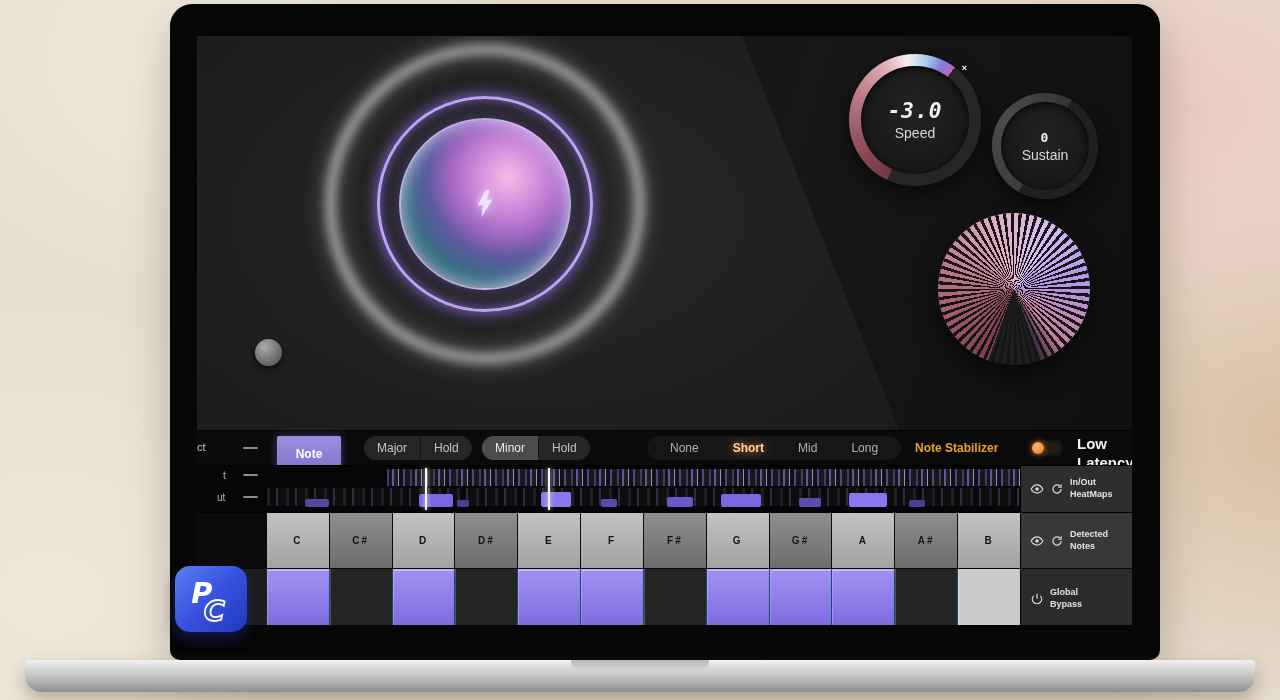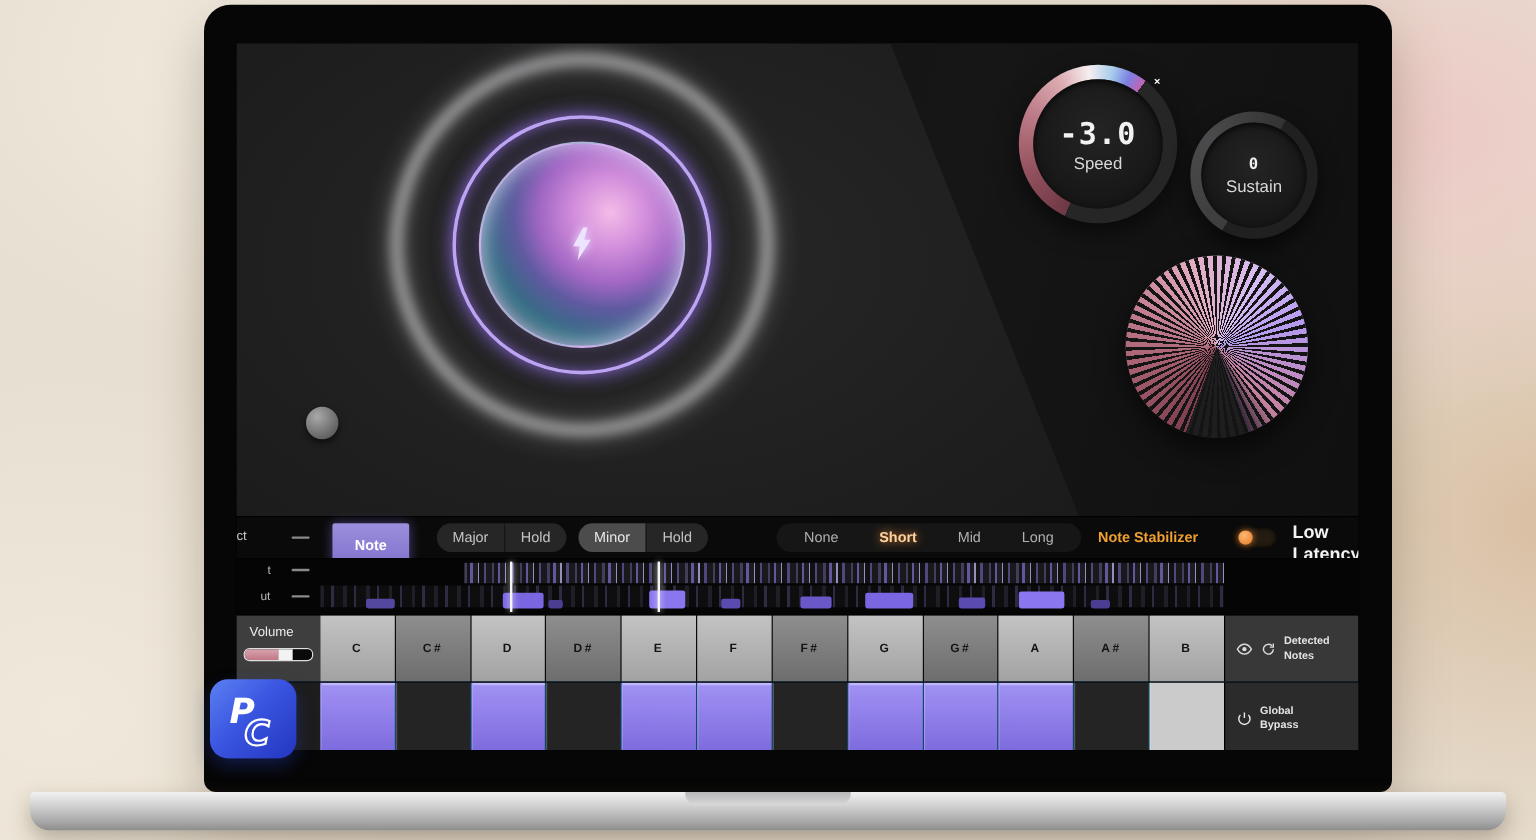--- a/index.html
+++ b/index.html
@@ -62,21 +62,21 @@
     background:radial-gradient(circle at 50% 40%, #242424, #161616 75%);
     box-shadow:inset 0 2px 6px rgba(0,0,0,0.8);}
   .knob-value{font-family:"DejaVu Sans Mono",monospace;font-weight:bold;color:#f2f2f2;letter-spacing:1px;}
   .knob-label{font-size:14px;color:#d8d8d8;margin-top:2px;}
   .knob-speed{left:652px;top:18px;width:132px;height:132px;background:#141414;
     box-shadow:0 8px 20px rgba(0,0,0,0.55);}
   .knob-speed .ring{background:conic-gradient(from 205deg,
     #6e3844 0deg,#95525f 45deg,#bd7c88 90deg,#ddadb2 125deg,#f6eef0 148deg,
     #a8cdeb 166deg,#7d80e2 180deg,#c263b4 192deg,#262626 192deg 360deg);}
   .knob-speed .inner{inset:12px;}
-  .knob-speed .knob-value{font-size:25px;}
+  .knob-speed .knob-value{font-size:21px;font-style:italic;}
   .marker{position:absolute;right:14px;top:9px;color:#fff;font-size:9px;font-weight:bold;}
   .knob-sustain{left:795px;top:57px;width:106px;height:106px;background:#131313;
     box-shadow:0 8px 18px rgba(0,0,0,0.6);}
   .knob-sustain .ring{background:conic-gradient(from 210deg,
     #3d3d3d 0deg,#4b4b4d 100deg,#333333 180deg,#202020 180deg 360deg);}
   .knob-sustain .inner{inset:9px;}
   .knob-sustain .knob-value{font-size:13px;}
   .knob-amount{left:741px;top:177px;width:152px;height:152px;background:#141414;
     box-shadow:0 10px 24px rgba(0,0,0,0.6);}
   .knob-amount .ring{background:conic-gradient(from 200deg,
@@ -257,31 +257,37 @@
           <div class="hmark" style="left: 344px; width: 30px; height: 15px; background: rgb(138, 118, 238);"></div>
           <div class="hmark" style="left: 404px; width: 16px; height: 8px; background: rgb(90, 75, 176);"></div>
           <div class="hmark" style="left: 470px; width: 26px; height: 10px; background: rgb(106, 88, 200);"></div>
           <div class="hmark" style="left: 524px; width: 40px; height: 13px; background: rgb(122, 102, 224);"></div>
           <div class="hmark" style="left: 602px; width: 22px; height: 9px; background: rgb(90, 75, 176);"></div>
           <div class="hmark" style="left: 652px; width: 38px; height: 14px; background: rgb(138, 118, 238);"></div>
           <div class="hmark" style="left: 712px; width: 16px; height: 7px; background: rgb(74, 61, 146);"></div>
           <div class="hline" style="left: 228px;"></div>
           <div class="hline" style="left: 351px;"></div>
         </div>
+      <div class="info-block ib1">
+        <svg class="icon" viewBox="0 0 24 24">
+          <path d="M12 5C6 5 2 12 2 12s4 7 10 7 10-7 10-7-4-7-10-7z" fill="none" stroke="#ddd" stroke-width="2"></path>
+          <circle cx="12" cy="12" r="3" fill="#ddd"></circle>
+        </svg>
+        <svg class="icon" viewBox="0 0 24 24">
+          <path d="M19 12a7 7 0 1 1-2-4.9" fill="none" stroke="#ddd" stroke-width="2"></path>
+          <polyline points="19 4 19 9 14 9" fill="none" stroke="#ddd" stroke-width="2"></polyline>
+        </svg>
+        <div class="ib-text">
+          <span>In/Out</span>
+          <span>HeatMaps</span>
+        </div>
+      </div>
     </div>
 
     <div class="keys-row">
-      <div class="vol-col">
-        <span class="vol-label">Volume</span>
-        <div class="vol-meter">
-          <div class="vol-seg1"></div>
-          <div class="vol-seg2"></div>
-          <div class="vol-seg3"></div>
-        </div>
-      </div>
       <div class="keys-heads">
           <div class="key-head natural">
             <span class="key-label">C</span>
           </div>
           <div class="key-head sharp">
             <span class="key-label">C#</span>
           </div>
           <div class="key-head natural">
             <span class="key-label">D</span>
           </div>

